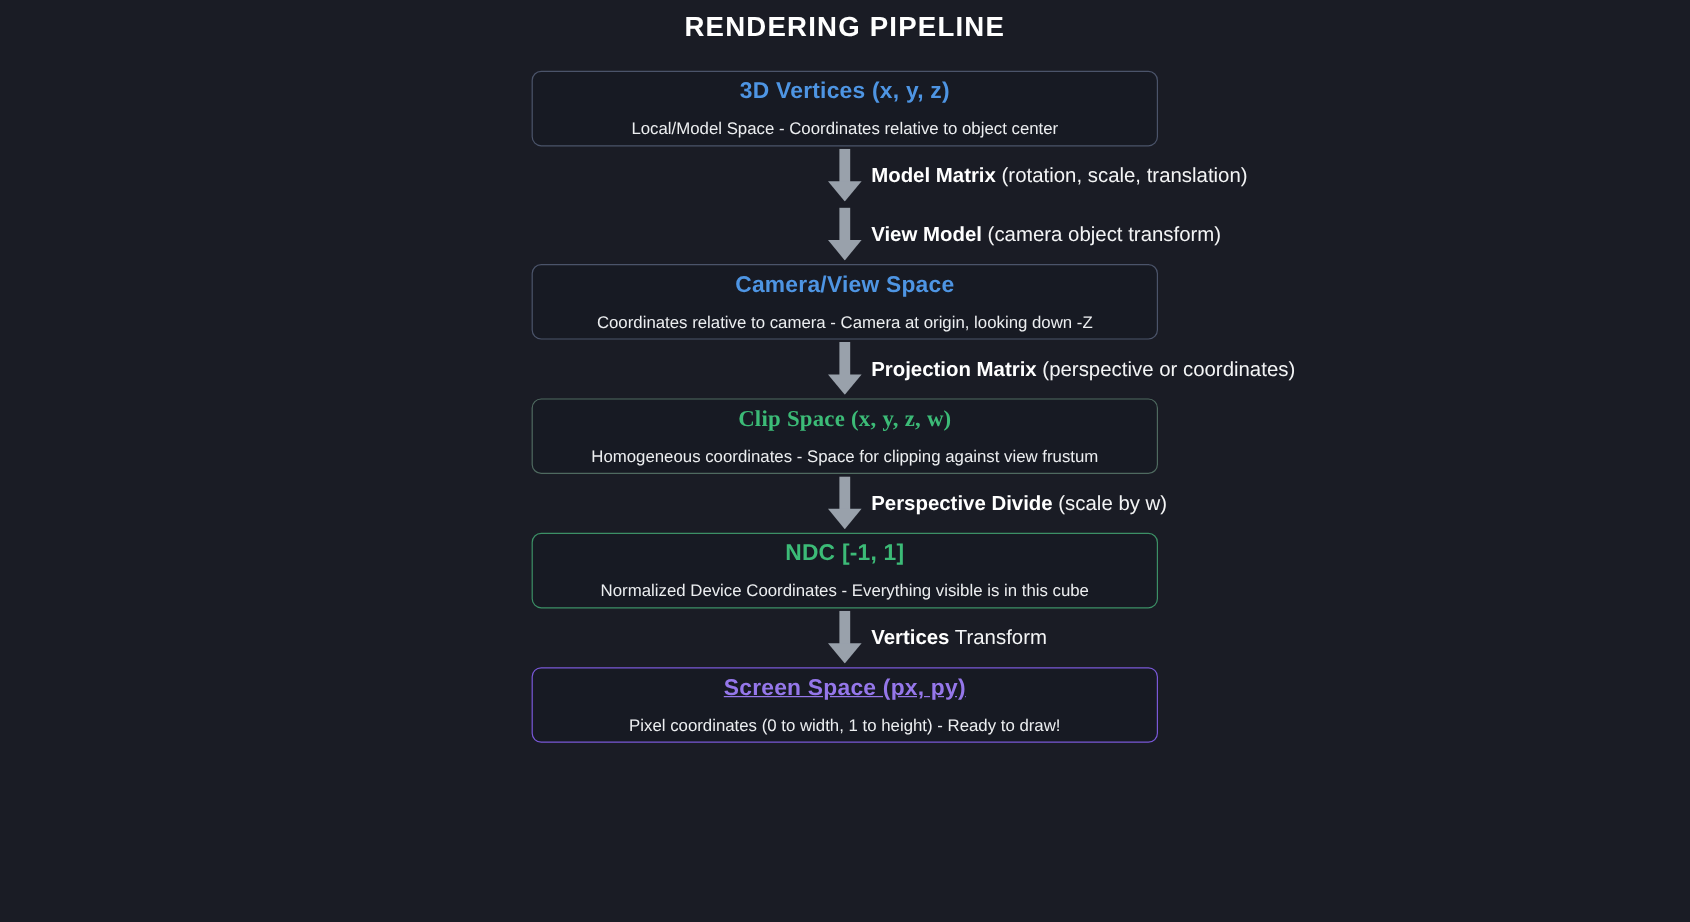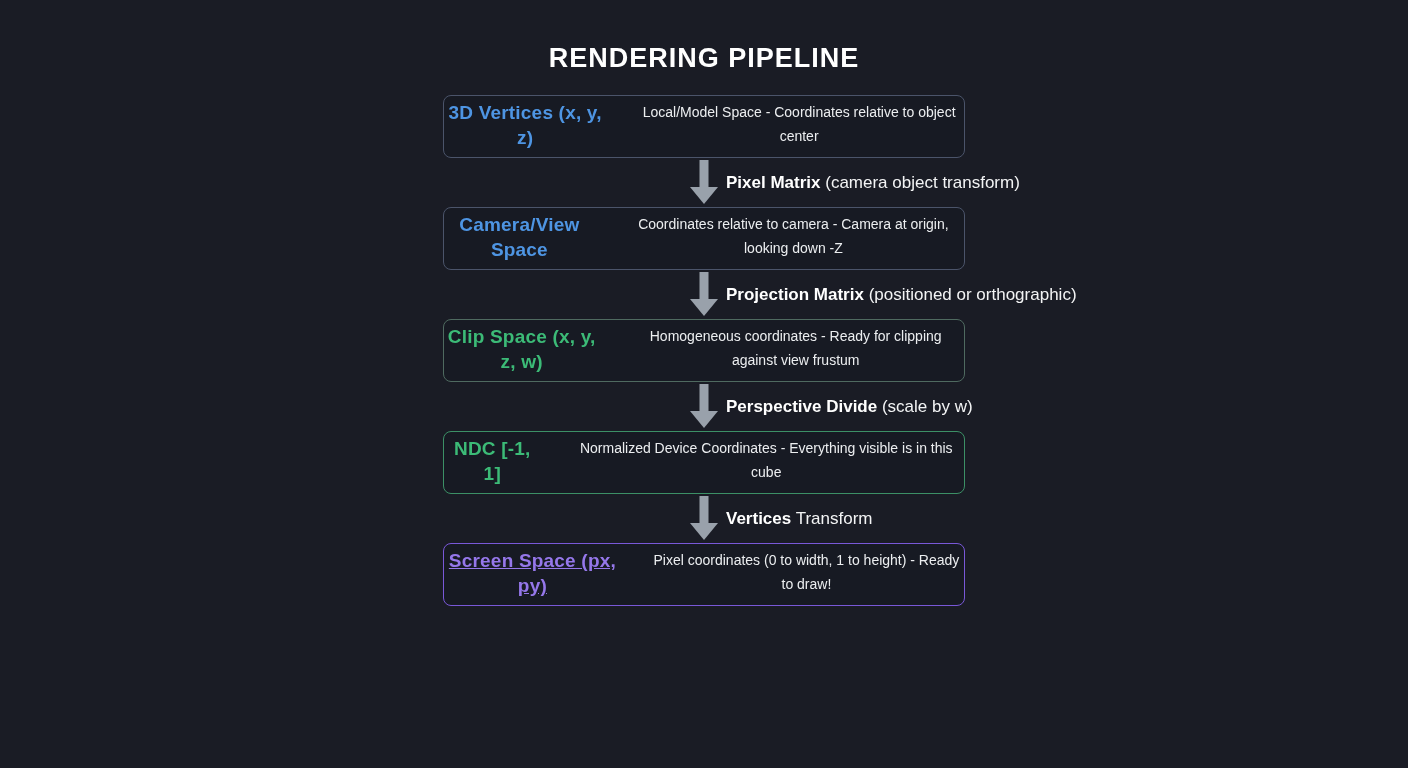--- a/index.html
+++ b/index.html
@@ -9,38 +9,38 @@
     --divider:#3c4354; --divider-ndc:#2e6b4e; --arrow:#99a1ab;
   }
   html,body{margin:0;padding:0;}
   body{
     width:1408px;height:768px;background:var(--bg);
     font-family:"Liberation Sans",sans-serif;color:var(--text);
     overflow:hidden;
   }
   .canvas{position:relative;width:1408px;height:768px;}
   .title{
-    margin:0;padding-top:36px;height:44px;line-height:44px;
-    text-align:center;font-size:27px;font-weight:bold;letter-spacing:1px;color:#fff;
+    margin:0;height:44px;line-height:44px;
+    text-align:center;font-size:23px;font-weight:bold;letter-spacing:1px;color:#fff;
   }
   .flow{width:522px;margin:15px auto 0 auto;}
   .stage{
     box-sizing:border-box;height:63px;border:1.5px solid var(--border-slate);
     border-radius:8px;background:var(--box-bg);
-    display:flex;flex-direction:row;justify-content:flex-start;
+    display:flex;flex-direction:column;justify-content:flex-start;
     padding:4px 0 5px 0;
   }
   .stage-title{
     text-align:center;font-size:19px;font-weight:bold;line-height:25px;letter-spacing:0.2px;
   }
   .stage-divider{height:1px;background:var(--divider);margin:3px 14px 3px 14px;}
   .stage-desc{text-align:center;font-size:14px;line-height:24px;color:var(--text);}
   .stage--blue .stage-title{color:var(--blue);}
   .stage--clip{border-color:var(--border-clip);}
-  .stage--clip .stage-title{color:var(--green);}
+  .stage--clip .stage-title{color:var(--green);font-family:Liberation Serif, serif;}
   .stage--clip .stage-divider{background:#3d5248;}
   .stage--ndc{border-color:var(--border-ndc);}
   .stage--ndc .stage-title{color:var(--green);}
   .stage--ndc .stage-divider{background:var(--divider-ndc);}
   .stage--screen{border-color:var(--border-screen);}
   .stage--screen .stage-title{color:var(--purple);text-decoration:underline;}
   .stage--screen .stage-divider{background:#45414f;}
   .gap{position:relative;height:49px;}
   .arrow{
     position:absolute;left:50%;top:2px;transform:translateX(-50%);
@@ -59,48 +59,55 @@
   <h1 class="title">RENDERING PIPELINE</h1>
 
   <div class="flow">
 
     <section class="stage stage--blue">
       <div class="stage-title">3D Vertices (x, y, z)</div>
       <div class="stage-divider"></div>
       <div class="stage-desc">Local/Model Space - Coordinates relative to object center</div>
     </section>
 
+    <div class="gap">
+      <svg class="arrow" viewBox="0 0 30 44" aria-hidden="true">
+        <rect x="10.5" y="0" width="9" height="28" fill="#99a1ab"></rect>
+        <polygon points="1,27 29,27 15,44" fill="#99a1ab"></polygon>
+      </svg>
+      <div class="gap-label"><b>Model Matrix</b><span> (rotation, scale, translation)</span></div>
+    </div>
 
 
     <div class="gap">
       <svg class="arrow" viewBox="0 0 30 44" aria-hidden="true">
         <rect x="10.5" y="0" width="9" height="28" fill="#99a1ab"></rect>
         <polygon points="1,27 29,27 15,44" fill="#99a1ab"></polygon>
       </svg>
-      <div class="gap-label"><b>Pixel Matrix</b><span> (camera object transform)</span></div>
+      <div class="gap-label"><b>View Model</b><span> (camera object transform)</span></div>
     </div>
 
     <section class="stage stage--blue">
       <div class="stage-title">Camera/View Space</div>
       <div class="stage-divider"></div>
       <div class="stage-desc">Coordinates relative to camera - Camera at origin, looking down -Z</div>
     </section>
 
     <div class="gap">
       <svg class="arrow" viewBox="0 0 30 44" aria-hidden="true">
         <rect x="10.5" y="0" width="9" height="28" fill="#99a1ab"></rect>
         <polygon points="1,27 29,27 15,44" fill="#99a1ab"></polygon>
       </svg>
-      <div class="gap-label"><b>Projection Matrix</b><span> (positioned or orthographic)</span></div>
+      <div class="gap-label"><b>Projection Matrix</b><span> (perspective or coordinates)</span></div>
     </div>
 
     <section class="stage stage--clip">
       <div class="stage-title">Clip Space (x, y, z, w)</div>
       <div class="stage-divider"></div>
-      <div class="stage-desc">Homogeneous coordinates - Ready for clipping against view frustum</div>
+      <div class="stage-desc">Homogeneous coordinates - Space for clipping against view frustum</div>
     </section>
 
     <div class="gap">
       <svg class="arrow" viewBox="0 0 30 44" aria-hidden="true">
         <rect x="10.5" y="0" width="9" height="28" fill="#99a1ab"></rect>
         <polygon points="1,27 29,27 15,44" fill="#99a1ab"></polygon>
       </svg>
       <div class="gap-label"><b>Perspective Divide</b><span> (scale by w)</span></div>
     </div>
 

